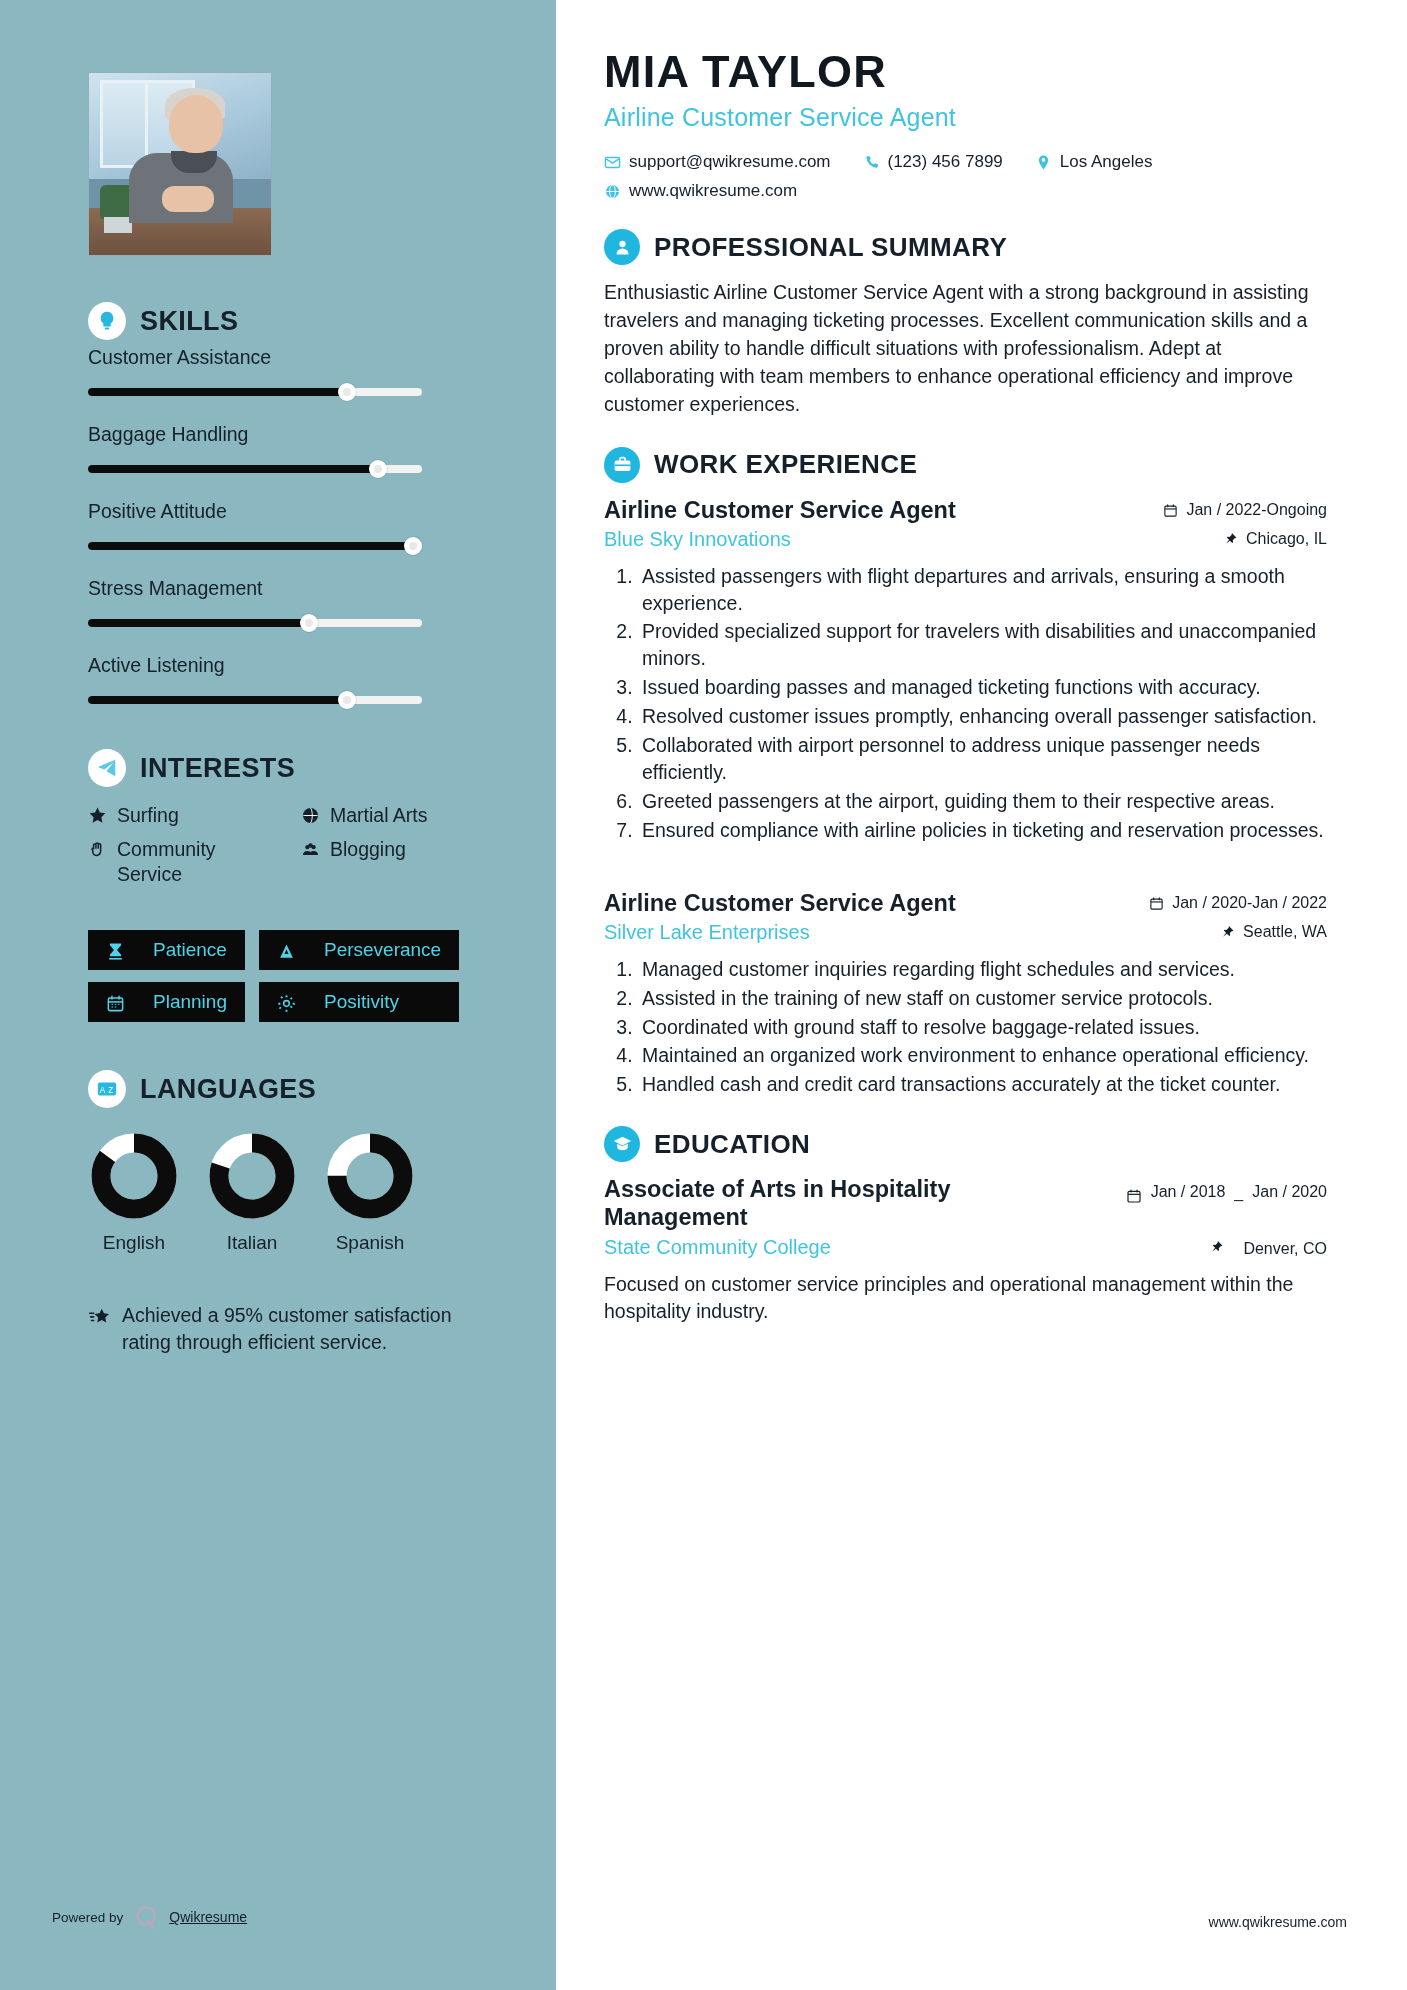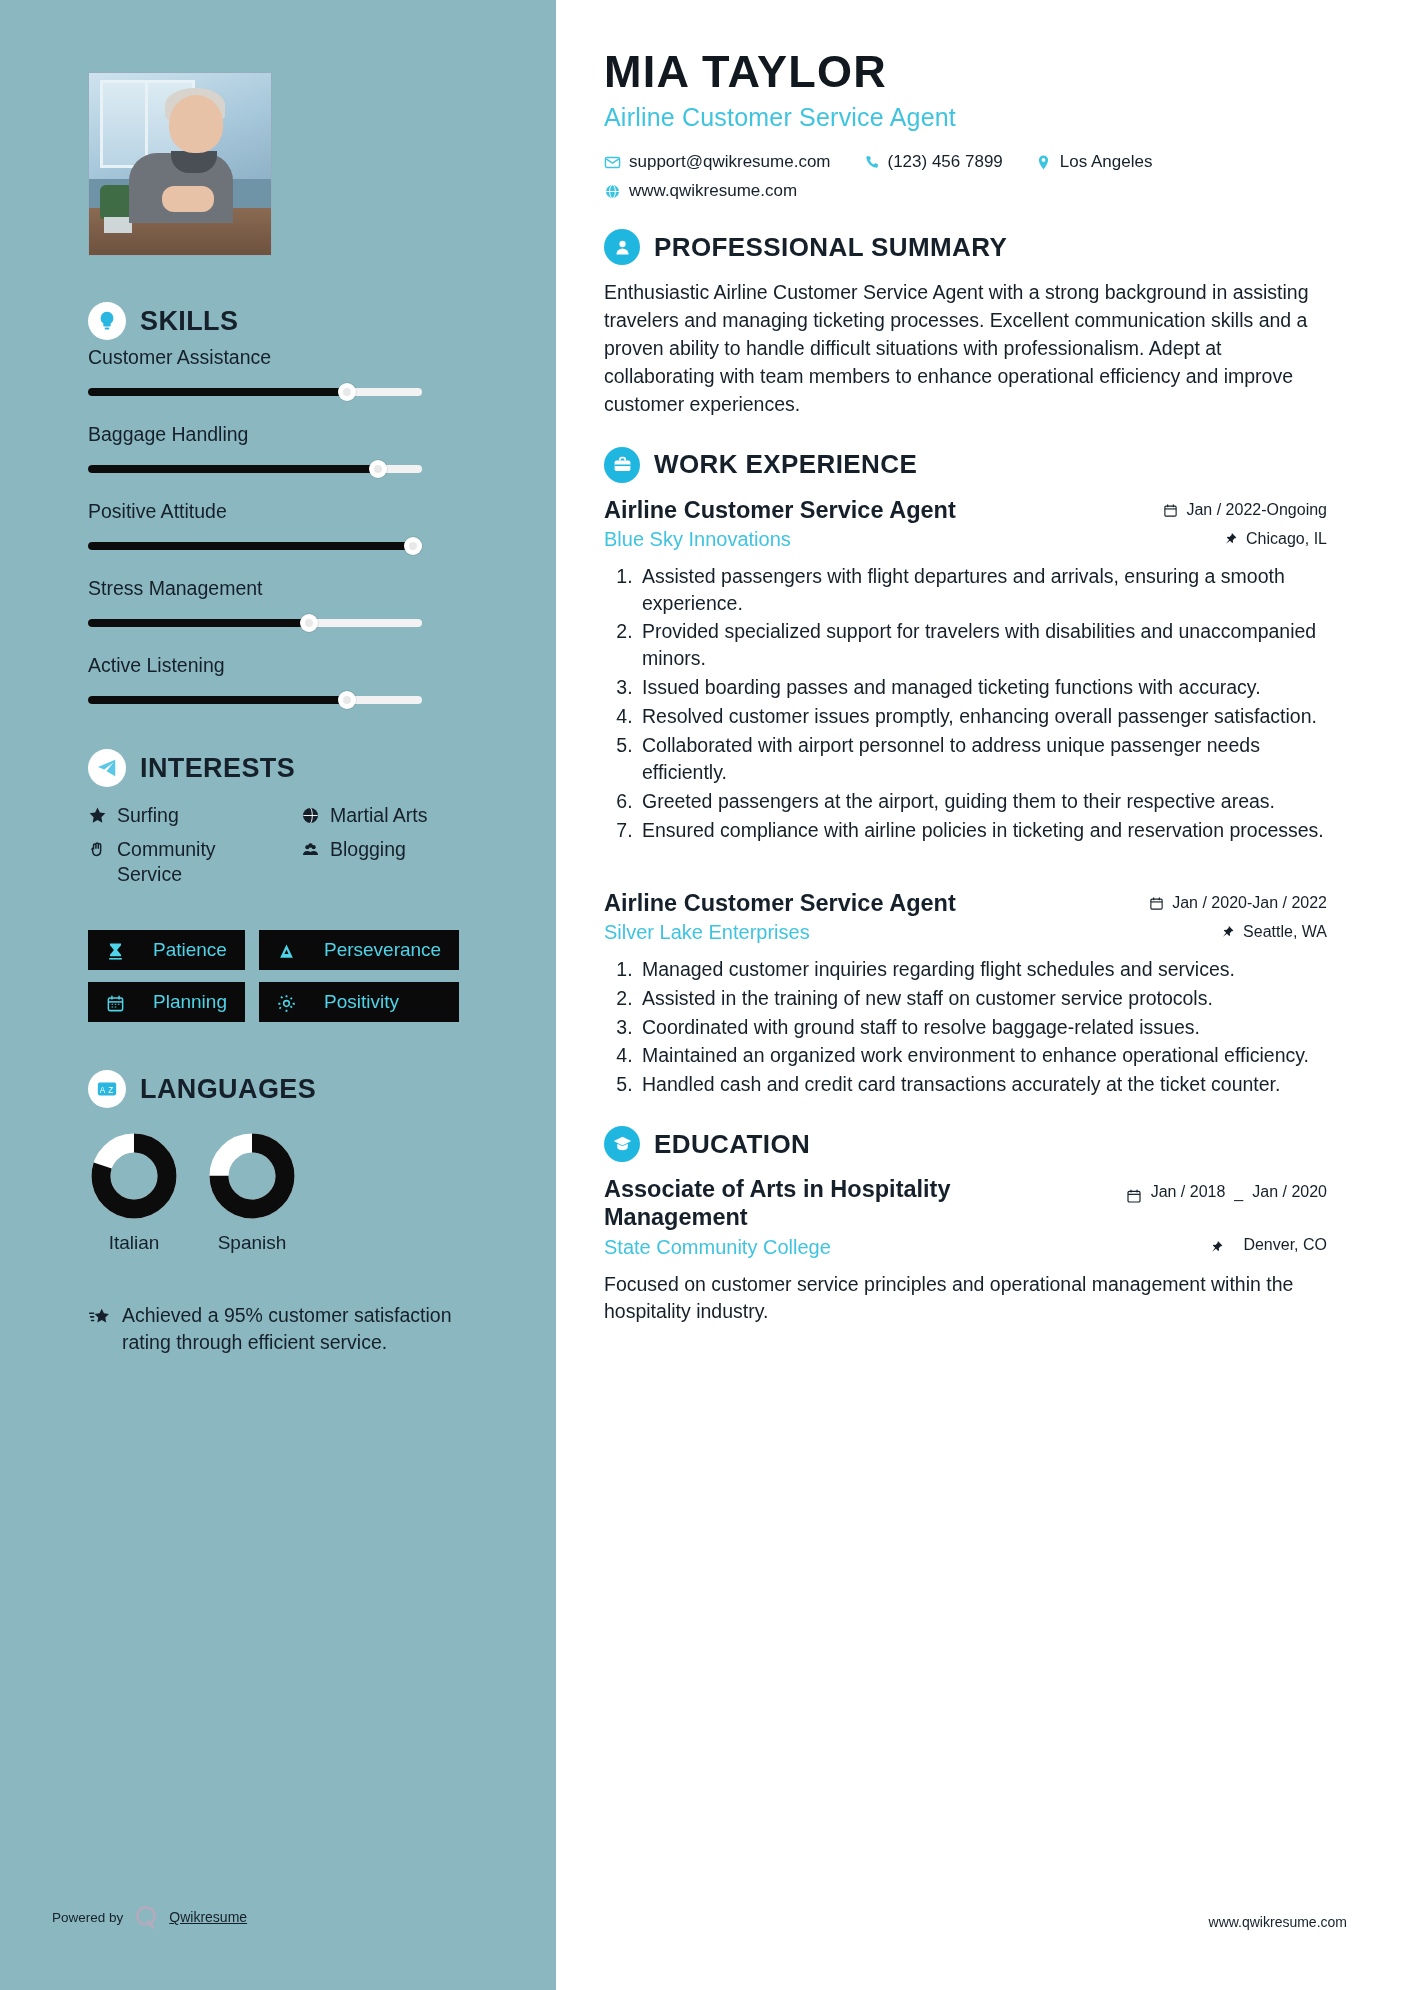--- a/index.html
+++ b/index.html
@@ -158,21 +158,21 @@
 
   .edu { margin-top:10px; }
   .edu-top { display:flex; justify-content:space-between; align-items:flex-start; gap:20px;}
   .edu-deg { font-size:23.5px; font-weight:700; color:#15202b; max-width:430px; line-height:1.18;}
   .edu-date { font-size:16px; color:#16202a; display:flex; align-items:flex-start; gap:9px; padding-top:6px;}
   .edu-date svg{width:16px;height:16px;flex:0 0 16px;margin-top:6px;}
   .edu-date .d { text-align:center; line-height:1.3;}
   .edu-date .sep { padding-top:2px;}
   .edu-sub { display:flex; justify-content:space-between; align-items:baseline; margin-top:4px;}
   .edu-school { font-size:20px; color:#3fc4e0; }
-  .edu-loc { font-size:16px; color:#16202a; display:flex; align-items:flex-end; gap:19px;}
+  .edu-loc { font-size:16px; color:#16202a; display:flex; align-items:flex-start; gap:19px;}
   .edu-loc svg{width:14px;height:14px;flex:0 0 14px;}
   .edu-desc { font-size:19.5px; line-height:1.42; color:#16202a; margin-top:12px;}
 
   .footer-right { position:absolute; right:60px; bottom:60px; font-size:14px; color:#15202b;}
 </style>
 </head>
 <body>
 
 <div class="page">
 
@@ -327,20 +327,27 @@
           <span class="sec-badge">
             <svg viewBox="0 0 24 24">
                 <rect x="2" y="5" width="20" height="14" rx="2" fill="#29b6e0"></rect>
                 <text x="7" y="16" font-size="9" font-family="Liberation Sans" fill="#ffffff" text-anchor="middle">A</text>
                 <text x="16" y="16" font-size="9" font-family="Liberation Sans" fill="#ffffff" text-anchor="middle">Z</text>
               </svg>
           </span>
           <span class="sec-title">LANGUAGES</span>
         </div>
         <div class="lang-row" id="languages-list">
+            <div class="lang">
+              <svg viewBox="0 0 92 92">
+       <circle cx="46" cy="46" r="33" fill="none" stroke="#ffffff" stroke-width="19"></circle>
+       <circle cx="46" cy="46" r="33" fill="none" stroke="#0c0c0c" stroke-width="19" stroke-dasharray="176.24334786638738 31.10176727053897" transform="rotate(-90 46 46)"></circle>
+     </svg>
+     <div class="lang-label">English</div>
+            </div>
             <div class="lang">
               <svg viewBox="0 0 92 92">
        <circle cx="46" cy="46" r="33" fill="none" stroke="#ffffff" stroke-width="19"></circle>
        <circle cx="46" cy="46" r="33" fill="none" stroke="#0c0c0c" stroke-width="19" stroke-dasharray="165.8760921095411 41.46902302738525" transform="rotate(-90 46 46)"></circle>
      </svg>
      <div class="lang-label">Italian</div>
             </div>
             <div class="lang">
               <svg viewBox="0 0 92 92">
        <circle cx="46" cy="46" r="33" fill="none" stroke="#ffffff" stroke-width="19"></circle>

